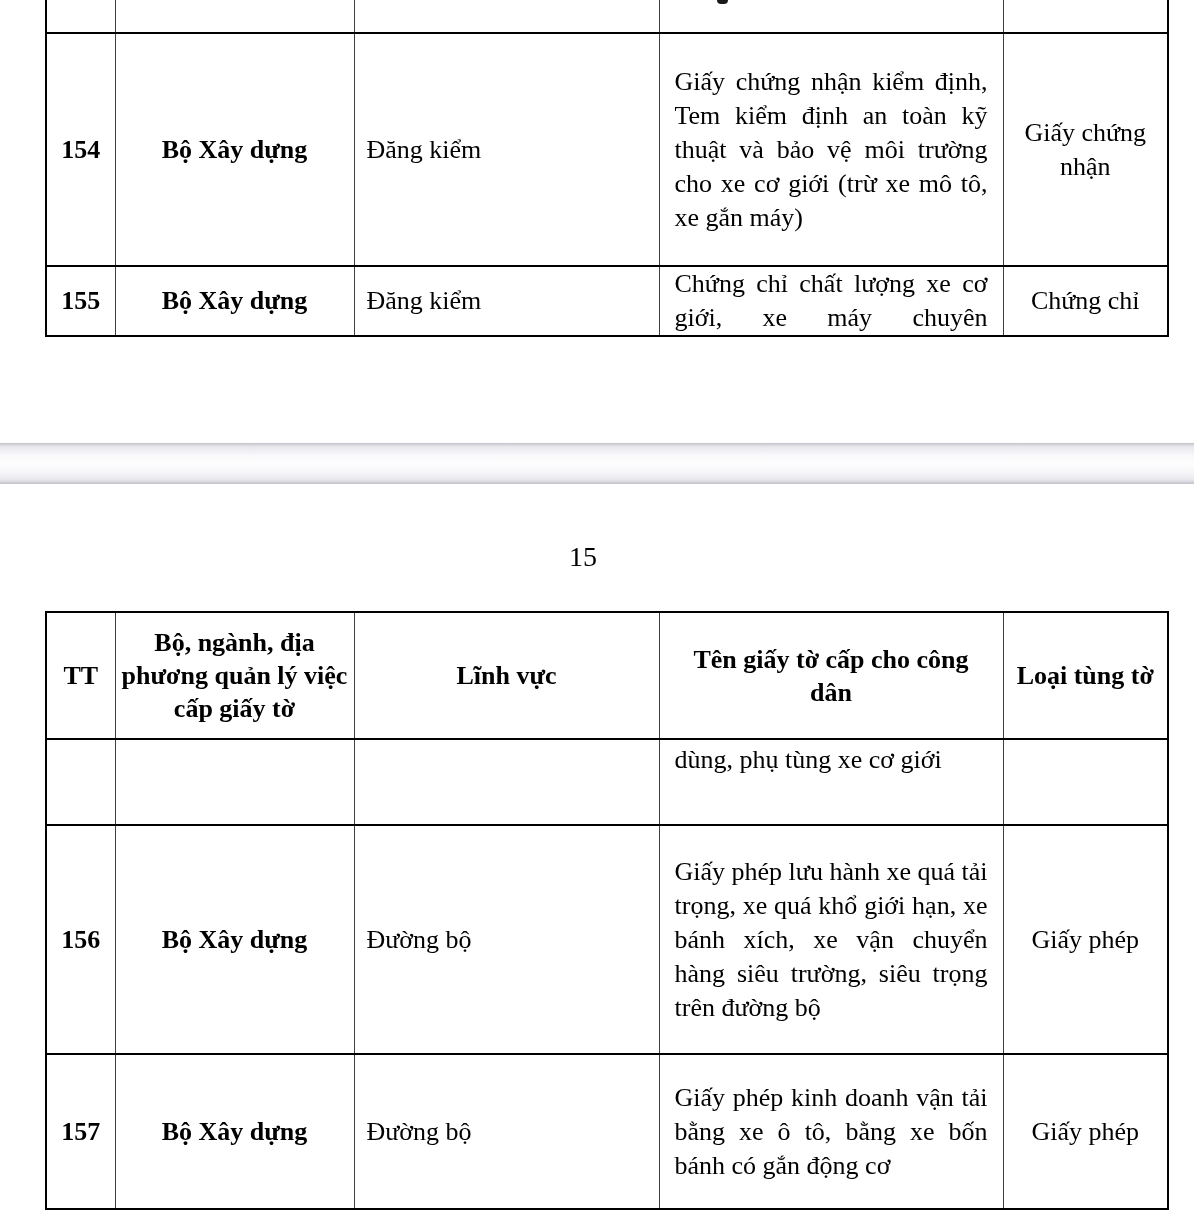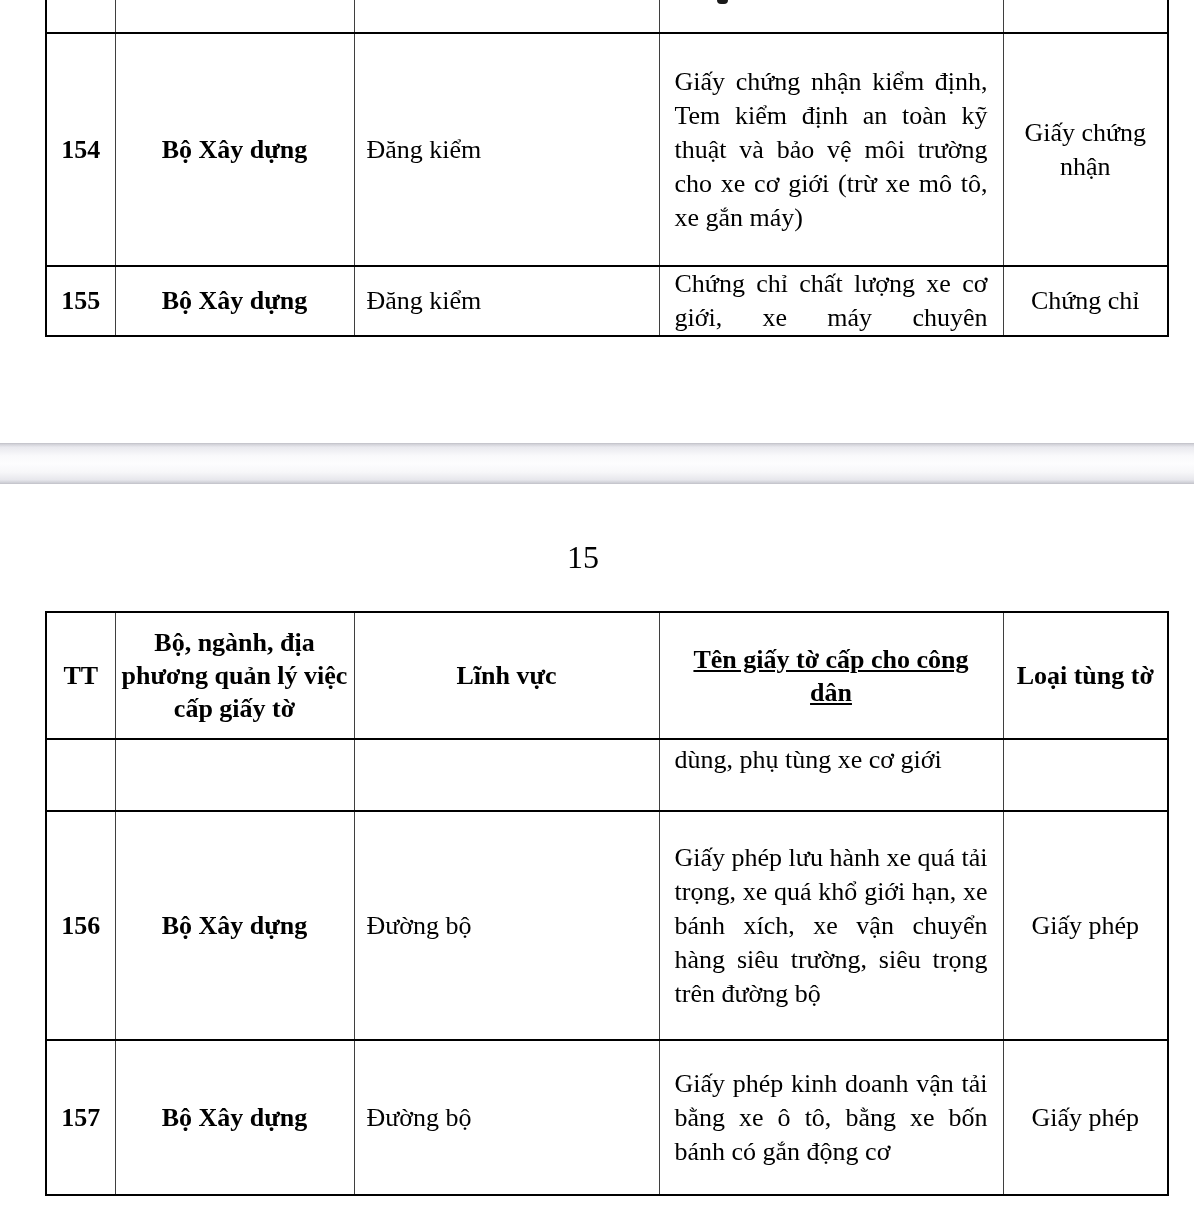--- a/index.html
+++ b/index.html
@@ -44,21 +44,21 @@
   .cell-doc    { text-align: justify; padding: 0 15px !important; }
   .cell-doc.justify-cut { text-align-last: justify; }
   .cell-type   { text-align: center; padding: 16px 8px !important; }
 
   
   td.cell-doc.continuation { vertical-align: top; padding-top: 3px !important; }
 
   
   tr.header-row td { font-weight: bold; text-align: center; line-height: 33px; vertical-align: middle; }
   td.head-agency { padding: 0 6px !important; margin-left: 28px; }
-  td.head-doc    { padding: 0 28px !important; text-decoration: underline; }
+  td.head-doc    { padding: 0 28px !important; }
   td.head-type   { padding: 0 8px !important; }
 
   
   .frag {
     width: 11px; height: 4px;
     background: #1a1a1a;
     border-radius: 0 0 4px 4px;
     margin: 0 0 0 42px;
   }
 
@@ -73,21 +73,21 @@
     border-top: 1px solid #c6c6cd;
     border-bottom: 1px solid #c6c6cd;
   }
 
   
   .page-number {
     position: absolute;
     left: 0; top: 541px;
     width: 1166px;
     text-align: center;
-    font-size: 32px;
+    font-size: 28px;
     line-height: 32px;
   }
 </style>
 </head>
 <body>
 
 <div class="stage">
 
   <table id="table-top" class="doc-table" style="top:0;">
     <colgroup>
@@ -137,21 +137,21 @@
         <col style="width:165px">
     </colgroup>
     <tbody>
         <tr class="header-row" style="height:127px;">
       <td>TT</td>
       <td class="head-agency">Bộ, ngành, địa phương quản lý việc cấp giấy tờ</td>
       <td>Lĩnh vực</td>
       <td class="head-doc">Tên giấy tờ cấp cho công dân</td>
       <td class="head-type">Loại tùng tờ</td>
     </tr>
-    <tr style="height:72px;margin-left:44px;">
+    <tr style="height:86px;margin-left:44px;">
       <td class="cell-tt"></td>
       <td class="cell-agency"></td>
       <td class="cell-field"></td>
       <td class="cell-doc continuation">dùng, phụ tùng xe cơ giới</td>
       <td class="cell-type"></td>
     </tr>
     <tr style="height:229px;">
       <td class="cell-tt">156</td>
       <td class="cell-agency">Bộ Xây dựng</td>
       <td class="cell-field">Đường bộ</td>

